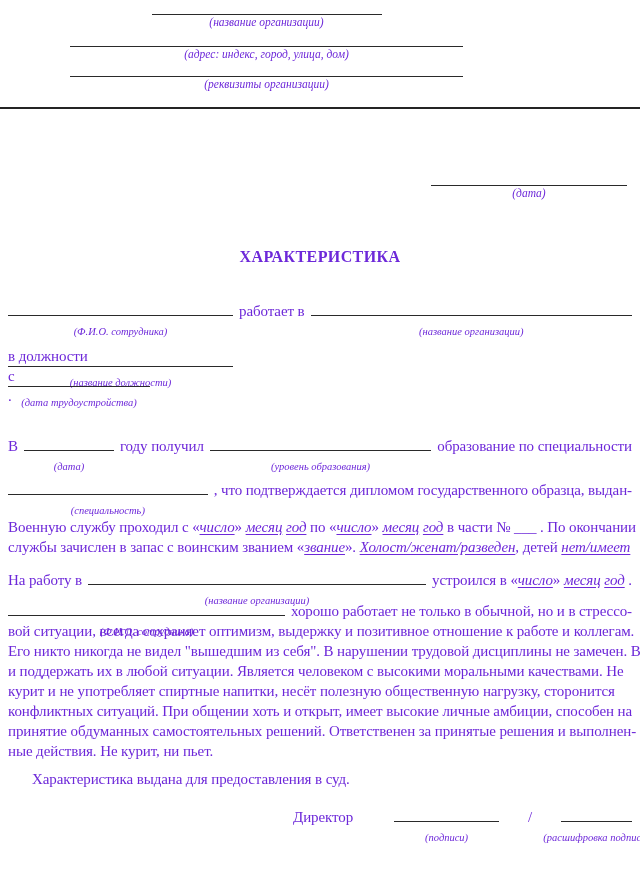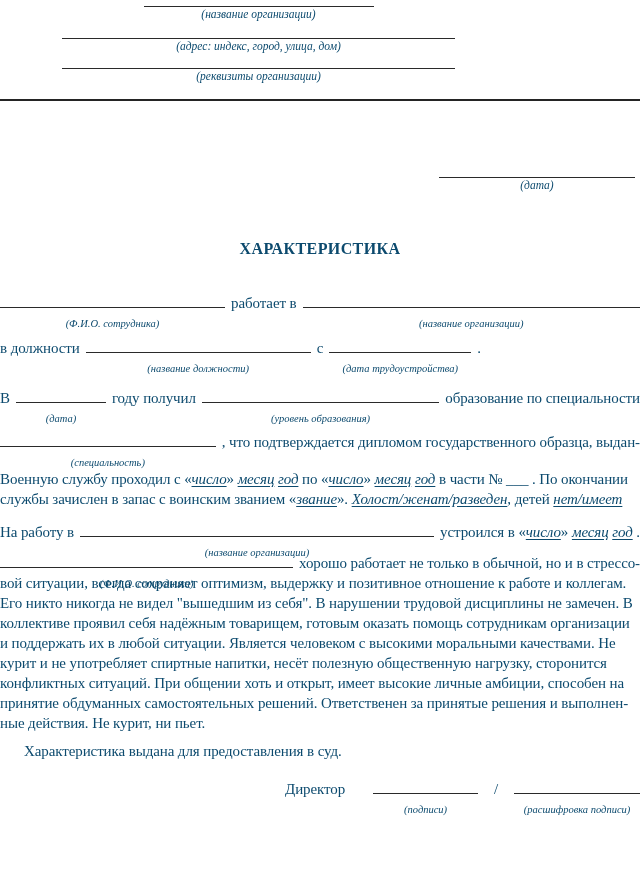--- a/index.html
+++ b/index.html
@@ -1,20 +1,21 @@
 <!DOCTYPE html>
 <html><head>
 <meta charset="utf-8">
 <style>
   html, body { margin: 0; padding: 0; background: #ffffff; }
   body { width: 640px; height: 879px; overflow: hidden; }
   .page {
     box-sizing: border-box;
     width: 640px; height: 879px;
-    color: #0c4a6e;
+    padding: 8px;
+    color: #6d28d9;
     background: #ffffff;
     font-family: "Liberation Serif", "DejaVu Serif", serif;
     font-size: 15px;
     letter-spacing: -0.1px;
   }
 
   
   .hdr { width: 393px; margin-left: 62px; }
   .hdr-line { border-bottom: 1.8px solid #2a2a2a; }
   .f1 .hdr-line { width: 230px; margin: 0 auto; height: 6px; }
@@ -54,35 +55,35 @@
   .b140 { flex-basis: 140px; } .b170 { flex-basis: 170px; }
   .b270 { flex-basis: 270px; } .b285 { flex-basis: 285px; }
   .cap {
     position: absolute; top: 11px; left: 50%;
     transform: translateX(-50%);
     white-space: nowrap; font-style: italic;
     font-size: 10.5px; line-height: 12px; letter-spacing: 0;
   }
 
   .row-a { margin-top: 35px; }
-  .row-b { margin-top: 26px; }
+  .row-b { margin-top: 26px; flex-direction: column; }
   .row-c { margin-top: 31px; }
   .row-d { margin-top: 25px; }
   .row-e { margin-top: 12px; }
   .row-newjob { margin-top: 14px; }
   .row-char1 { margin-top: 12px; }
 
   
   .par { margin-top: 17px; }
   .pline { line-height: 20px; white-space: nowrap; }
   .iu { font-style: italic; text-decoration: underline; text-underline-offset: 2px; }
   .purpose { margin-top: 8px; margin-left: 24px; }
 
   
-  .sig { margin-top: 20px; margin-left: 285px; display: flex; align-items: baseline; column-gap: 16px; white-space: nowrap; }
+  .sig { margin-top: 20px; margin-left: 285px; display: flex; align-items: baseline; column-gap: 29px; white-space: nowrap; }
   .sig .blank.w105 { margin-left: 12px; }
 </style>
 </head>
 <body>
 
 <div class="page">
 
   <div class="hdr">
     <div class="hdr-field f1">
       <div class="hdr-line"></div>
@@ -164,21 +165,20 @@
 
   <div class="frow row-char1">
     <div class="blank grow b285">
         <span class="cap">(Ф.И.О. сотрудника)</span>
       </div>
     <span>хорошо работает не только в обычной, но и в стрессо-</span>
   </div>
   <div>
     <div class="pline">вой ситуации, всегда сохраняет оптимизм, выдержку и позитивное отношение к работе и коллегам.</div>
     <div class="pline">Его никто никогда не видел "вышедшим из себя". В нарушении трудовой дисциплины не замечен. В</div>
-    <div class="pline">коллективе проявил себя надёжным товарищем, готовым оказать помощь сотрудникам организации</div>
     <div class="pline">и поддержать их в любой ситуации. Является человеком с высокими моральными качествами. Не</div>
     <div class="pline">курит и не употребляет спиртные напитки, несёт полезную общественную нагрузку, сторонится</div>
     <div class="pline">конфликтных ситуаций. При общении хоть и открыт, имеет высокие личные амбиции, способен на</div>
     <div class="pline">принятие обдуманных самостоятельных решений. Ответственен за принятые решения и выполнен-</div>
     <div class="pline">ные действия. Не курит, ни пьет.</div>
   </div>
 
   <div class="pline purpose">Характеристика выдана для предоставления в суд.</div>
 
   <div class="sig">

